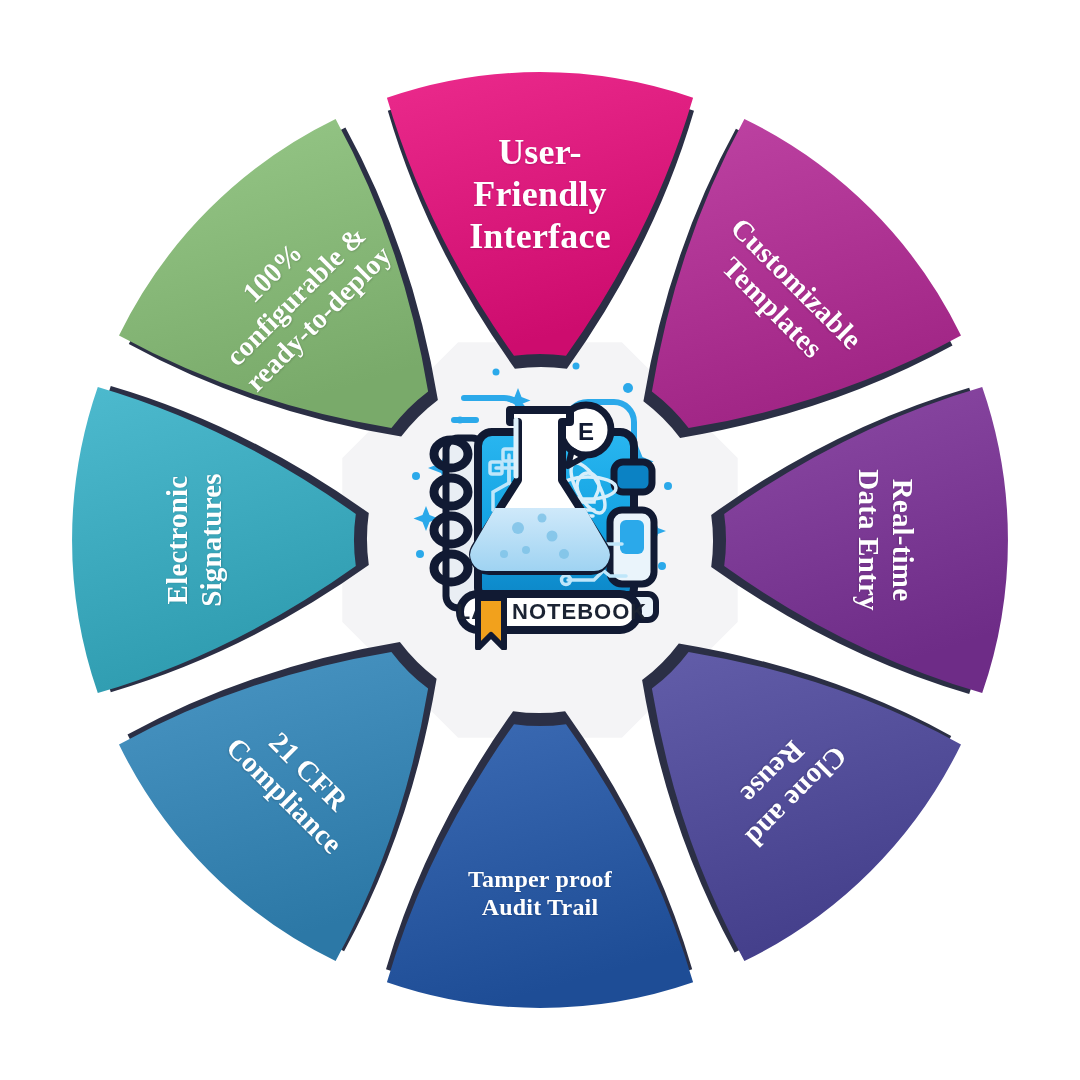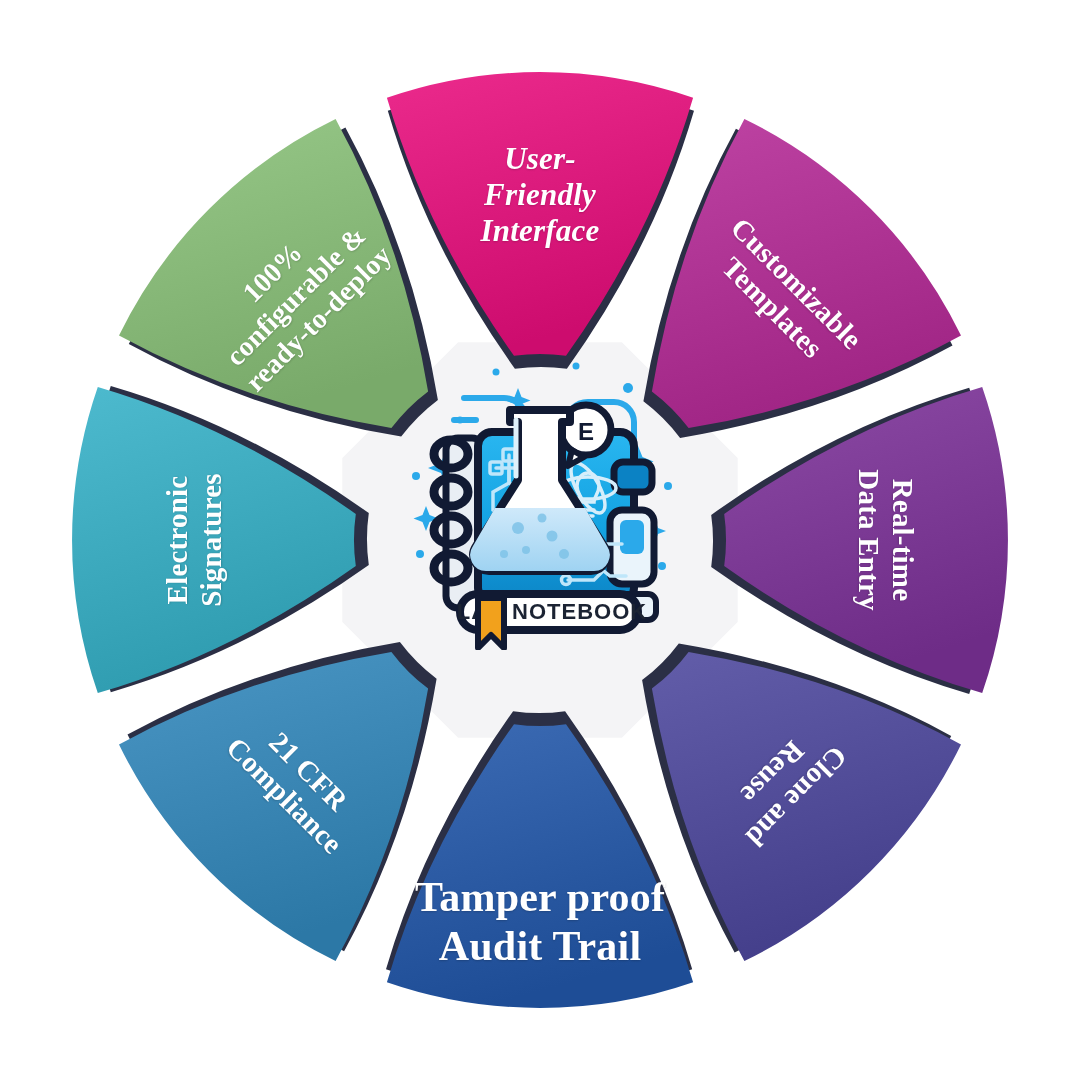--- a/index.html
+++ b/index.html
@@ -105,30 +105,30 @@
         <path d="M 428.1 688.6 Q 403.4 837.1 335.6 961.0 A 468 468 0 0 1 119.0 744.4 Q 242.9 676.6 391.4 651.9 A 186 186 0 0 0 428.1 688.6 Z" transform="translate(8.5 -9.8)" fill="#2B2F45"></path>
         <path d="M 428.1 688.6 Q 403.4 837.1 335.6 961.0 A 468 468 0 0 1 119.0 744.4 Q 242.9 676.6 391.4 651.9 A 186 186 0 0 0 428.1 688.6 Z" fill="url(#grad-21-cfr-compliance)"></path>
         <path d="M 355.8 566.0 Q 233.3 653.4 97.8 693.1 A 468 468 0 0 1 97.8 386.9 Q 233.3 426.6 355.8 514.0 A 186 186 0 0 0 355.8 566.0 Z" transform="translate(13.0 -0.9)" fill="#2B2F45"></path>
         <path d="M 355.8 566.0 Q 233.3 653.4 97.8 693.1 A 468 468 0 0 1 97.8 386.9 Q 233.3 426.6 355.8 514.0 A 186 186 0 0 0 355.8 566.0 Z" fill="url(#grad-electronic-signatures)"></path>
         <path d="M 391.4 428.1 Q 242.9 403.4 119.0 335.6 A 468 468 0 0 1 335.6 119.0 Q 403.4 242.9 428.1 391.4 A 186 186 0 0 0 391.4 428.1 Z" transform="translate(9.8 8.5)" fill="#2B2F45"></path>
         <path d="M 391.4 428.1 Q 242.9 403.4 119.0 335.6 A 468 468 0 0 1 335.6 119.0 Q 403.4 242.9 428.1 391.4 A 186 186 0 0 0 391.4 428.1 Z" fill="url(#grad-100-configurable-ready-to-deploy)"></path>
       </g>
   </svg>
 
   <div id="labels">
-      <div class="petal-label" style="left: 410px; top: 125px; width: 260px; height: 140px; display: flex; align-items: center; justify-content: center; font-size: 31px; transform: rotate(0deg); font-style: italic;">User-
+      <div class="petal-label" style="left: 410px; top: 125px; width: 260px; height: 140px; display: flex; align-items: center; justify-content: center; font-size: 36px; transform: rotate(0deg);">User-
 Friendly
 Interface</div>
       <div class="petal-label" style="left: 653.952px; top: 226.048px; width: 260px; height: 140px; display: flex; align-items: center; justify-content: center; font-size: 29px; transform: rotate(45deg);">Customizable
 Templates</div>
       <div class="petal-label" style="left: 755px; top: 470px; width: 260px; height: 140px; display: flex; align-items: center; justify-content: center; font-size: 29px; transform: rotate(90deg);">Real-time
 Data Entry</div>
       <div class="petal-label" style="left: 653.952px; top: 713.952px; width: 260px; height: 140px; display: flex; align-items: center; justify-content: center; font-size: 29px; transform: rotate(135deg);">Clone and
 Reuse</div>
-      <div class="petal-label" style="left: 410px; top: 852px; width: 260px; height: 140px; display: flex; align-items: center; justify-content: center; font-size: 42px; transform: rotate(0deg);">Tamper proof
+      <div class="petal-label" style="left: 410px; top: 824px; width: 260px; height: 140px; display: flex; align-items: center; justify-content: center; font-size: 24px; transform: rotate(0deg);">Tamper proof
 Audit Trail</div>
       <div class="petal-label" style="left: 166.048px; top: 713.952px; width: 260px; height: 140px; display: flex; align-items: center; justify-content: center; font-size: 29px; transform: rotate(45deg);">21 CFR
 Compliance</div>
       <div class="petal-label" style="left: 65px; top: 470px; width: 260px; height: 140px; display: flex; align-items: center; justify-content: center; font-size: 29px; transform: rotate(-90deg);">Electronic
 Signatures</div>
       <div class="petal-label" style="left: 166.048px; top: 226.048px; width: 260px; height: 140px; display: flex; align-items: center; justify-content: center; font-size: 28px; transform: rotate(-45deg);">100%
 configurable &amp;
 ready-to-deploy</div>
     </div>
 

